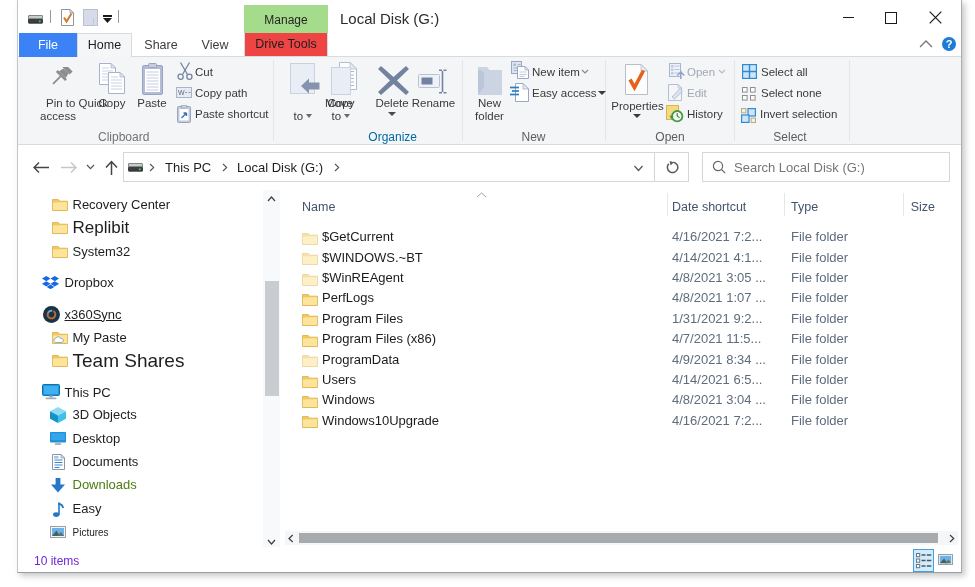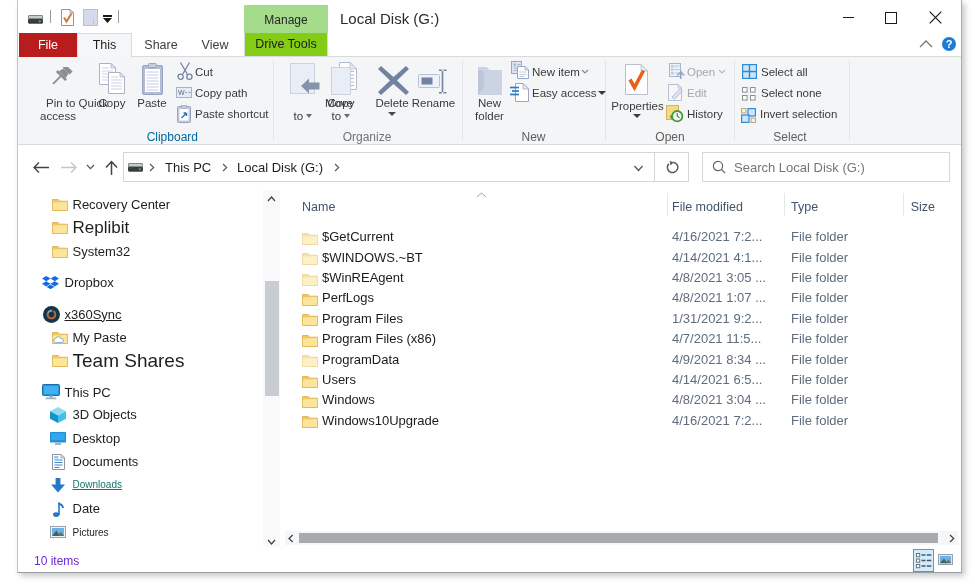--- a/index.html
+++ b/index.html
@@ -46,42 +46,42 @@
   <div class="abs" style="left:118px;top:10px;width:1px;height:13px;background:#9a9a9a;"></div>
 
   <div class="abs" style="left:843px;top:17px;width:11px;height:1px;background:#1a1a1a;"></div>
   <div class="abs" style="left:885px;top:12px;width:10px;height:10px;border:1px solid #1a1a1a;"></div>
   <svg class="abs" style="left:929px;top:11px;" width="13" height="13" viewBox="0 0 13 13">
     <path d="M0.7 0.7 L12.3 12.3 M12.3 0.7 L0.7 12.3" stroke="#1a1a1a" stroke-width="1.2" fill="none"></path>
   </svg>
 
   <div id="tabrow" class="abs" style="left:18px;top:33px;width:943px;height:24px;background:#fff;"></div>
   <div class="abs" style="left:18px;top:56px;width:943px;height:1px;background:#d8dade;"></div>
-  <div class="abs" style="left:19px;top:33px;width:58px;height:24px;background:#b91c1c;color:#fff;font-size:12.5px;text-align:center;line-height:24px;">File</div>
-  <div class="abs" style="left:77px;top:33px;width:55px;height:24px;background:#f5f6f7;border:1px solid #d8dade;border-bottom:none;box-sizing:border-box;color:#1e1e1e;font-size:12.5px;text-align:center;line-height:23px;">This</div>
+  <div class="abs" style="left:19px;top:33px;width:58px;height:24px;background:#3b82f6;color:#fff;font-size:12.5px;text-align:center;line-height:24px;">File</div>
+  <div class="abs" style="left:77px;top:33px;width:55px;height:24px;background:#f5f6f7;border:1px solid #d8dade;border-bottom:none;box-sizing:border-box;color:#1e1e1e;font-size:12.5px;text-align:center;line-height:23px;">Home</div>
   <div class="abs txt" style="left:132px;top:33px;width:58px;font-size:12.5px;color:#3c3c3c;text-align:center;line-height:24px;height:24px;">Share</div>
   <div class="abs txt" style="left:190px;top:33px;width:50px;font-size:12.5px;color:#3c3c3c;text-align:center;line-height:24px;height:24px;">View</div>
-  <div class="abs" style="left:244px;top:33px;width:84px;height:23px;background:#84cc16;border-left:1px solid #d8dade;border-right:1px solid #d8dade;box-sizing:border-box;color:#1e1e1e;font-size:12.5px;text-align:center;line-height:23px;">Drive Tools</div>
+  <div class="abs" style="left:244px;top:33px;width:84px;height:23px;background:#ef4444;border-left:1px solid #d8dade;border-right:1px solid #d8dade;box-sizing:border-box;color:#1e1e1e;font-size:12.5px;text-align:center;line-height:23px;">Drive Tools</div>
 
   <svg class="abs" style="left:919px;top:40px;" width="14" height="8" viewBox="0 0 14 8">
       <path d="M1 7 L7 1 L13 7" stroke="#777" stroke-width="1.3" fill="none"></path>
     </svg>
   <div class="abs" style="left:942px;top:37px;width:14px;height:14px;border-radius:50%;background:#1c7bd4;color:#fff;font-size:11px;font-weight:bold;text-align:center;line-height:14px;">?</div>
 
   <div id="ribbon" class="abs" style="left:18px;top:57px;width:943px;height:87px;background:#f4f5f7;"></div>
   <div class="abs" style="left:18px;top:144px;width:943px;height:1px;background:#d8dade;"></div>
 
   <div class="abs" style="left:273px;top:60px;width:1px;height:81px;background:#e3e5e9;"></div>
   <div class="abs" style="left:462px;top:60px;width:1px;height:81px;background:#e3e5e9;"></div>
   <div class="abs" style="left:605px;top:60px;width:1px;height:81px;background:#e3e5e9;"></div>
   <div class="abs" style="left:734px;top:60px;width:1px;height:81px;background:#e3e5e9;"></div>
   <div class="abs" style="left:849px;top:60px;width:1px;height:81px;background:#e3e5e9;"></div>
 
-  <div class="abs txt" style="left:98px;top:130px;width:100px;text-align:right;font-size:12px;color:#0369a1;">Clipboard</div>
-  <div class="abs txt" style="left:317px;top:130px;width:100px;text-align:center;font-size:12px;color:#737373;">Organize</div>
+  <div class="abs txt" style="left:98px;top:130px;width:100px;text-align:left;font-size:12px;color:#737373;">Clipboard</div>
+  <div class="abs txt" style="left:317px;top:130px;width:100px;text-align:right;font-size:12px;color:#0369a1;">Organize</div>
   <div class="abs txt" style="left:483.5px;top:130px;width:100px;text-align:center;font-size:12px;color:#5d5d5d;">New</div>
   <div class="abs txt" style="left:620px;top:130px;width:100px;text-align:center;font-size:12px;color:#5d5d5d;">Open</div>
   <div class="abs txt" style="left:740px;top:130px;width:100px;text-align:center;font-size:12px;color:#5d5d5d;">Select</div>
 
   <svg class="abs" style="left:45px;top:67px;" width="28" height="28" viewBox="0 0 28 28">
     <g transform="rotate(45 17 8)" fill="#8d8d8d">
       <rect x="12" y="-2" width="10" height="4.2"></rect>
       <path d="M13.5 2.2 h7 l1.3 5.3 h-9.6 z"></path>
       <rect x="10.5" y="7.5" width="13" height="2.6"></rect>
       <rect x="16.1" y="10.1" width="1.8" height="10.5"></rect>
@@ -430,28 +430,28 @@
         <path d="M2.5 11 h8"></path>
         <path d="M2.5 13.5 h5"></path>
       </g>
     <rect x="2" y="2" width="4.5" height="2.5" fill="#9fc6e8"></rect>
   </svg>
   <div class="abs txt" style="left:72.5px;top:453.5px;font-size:13px;line-height:16px;color:#1e1e1e;">Documents</div>
 
   <svg class="abs" style="left:51px;top:478px;" width="14" height="15" viewBox="0 0 14 15">
     <polygon points="4.6,0 9.4,0 9.4,6.5 14,6.5 7,14.5 0,6.5 4.6,6.5" fill="#2578c8"></polygon>
   </svg>
-  <div class="abs txt" style="left:72.5px;top:477px;font-size:10px;line-height:16px;color:#0f766e;text-decoration:underline;">Downloads</div>
+  <div class="abs txt" style="left:72.5px;top:477px;font-size:13px;line-height:16px;color:#4d7c0f;">Downloads</div>
 
   <svg class="abs" style="left:53px;top:500.5px;" width="12" height="16" viewBox="0 0 12 16">
     <ellipse cx="3.2" cy="13.6" rx="3.2" ry="2.4" fill="#2578c8"></ellipse>
     <rect x="5.2" y="1.5" width="1.6" height="12.5" fill="#2578c8"></rect>
     <path d="M5.2 1.5 c3.5 0.5 5.5 2.5 5.8 5.5 l-1.8 0 c-0.3 -2 -2 -3.2 -4 -3.6 Z" fill="#2578c8"></path>
   </svg>
-  <div class="abs txt" style="left:72.5px;top:500.5px;font-size:13px;line-height:16px;color:#1e1e1e;">Date</div>
+  <div class="abs txt" style="left:72.5px;top:500.5px;font-size:13px;line-height:16px;color:#1e1e1e;">Easy</div>
 
   <svg class="abs" style="left:50px;top:526px;" width="16" height="12" viewBox="0 0 16 12">
     <rect x="0.5" y="0.5" width="15" height="11" fill="#f2f5f7" stroke="#98a1aa"></rect>
     <rect x="2" y="2" width="12" height="8" fill="#6cb2e8"></rect>
     <polygon points="2,10 6.5,4.5 10,10" fill="#47605a"></polygon>
     <polygon points="7.5,10 11,5.8 14,10" fill="#5a7468"></polygon>
   </svg>
   <div class="abs txt" style="left:72.5px;top:525px;font-size:10px;line-height:16px;color:#1e1e1e;">Pictures</div>
 
   <div class="abs" style="left:263px;top:190px;width:17px;height:357px;background:#f8f9fa;"></div>
@@ -463,21 +463,21 @@
     </svg>
   <div class="abs" style="left:264.5px;top:281px;width:14px;height:115px;background:#c9ccd0;"></div>
 
   <div class="abs txt" style="left:302px;top:199.5px;font-size:12.5px;color:#42546a;">Name</div>
   <svg class="abs" style="left:476px;top:192px;" width="11" height="6" viewBox="0 0 11 6">
       <path d="M1 5 L5.5 1 L10 5" stroke="#9aa5b2" stroke-width="1" fill="none"></path>
     </svg>
   <div class="abs" style="left:667px;top:193px;width:1px;height:23px;background:#e4e6e8;"></div>
   <div class="abs" style="left:784px;top:193px;width:1px;height:23px;background:#e4e6e8;"></div>
   <div class="abs" style="left:903px;top:193px;width:1px;height:23px;background:#e4e6e8;"></div>
-  <div class="abs txt" style="left:672px;top:199.5px;font-size:12.5px;color:#42546a;">File modified</div>
+  <div class="abs txt" style="left:672px;top:199.5px;font-size:12.5px;color:#42546a;">Date shortcut</div>
   <div class="abs txt" style="left:791px;top:199.5px;font-size:12.5px;color:#42546a;">Type</div>
   <div class="abs txt" style="left:885px;top:199.5px;width:50px;text-align:right;font-size:12.5px;color:#42546a;">Size</div>
   <div id="rows">
       <div class="abs" style="left:302px;top:230.7px;opacity:.55;"><svg width="16" height="13" viewBox="0 0 16 13">
           <path d="M0.5 1.5 L6.2 1.5 L7.7 3.2 L15.5 3.2 L15.5 12.5 L0.5 12.5 Z" fill="#f0c860" stroke="#dcae48" stroke-width="0.8"></path>
           <path d="M0.9 4.4 L15.1 4.1 L15.1 12.1 L0.9 12.1 Z" fill="#fce49a"></path>
         </svg></div>
       <div class="abs txt" style="left:322px;top:229.2px;font-size:13px;line-height:16px;color:#1b1b1b;">$GetCurrent</div>
       <div class="abs txt" style="left:672px;top:229.2px;font-size:13px;line-height:16px;color:#5f6c7d;">4/16/2021 7:2...</div>
       <div class="abs txt" style="left:791px;top:229.2px;font-size:13px;line-height:16px;color:#5f6c7d;">File folder</div>

